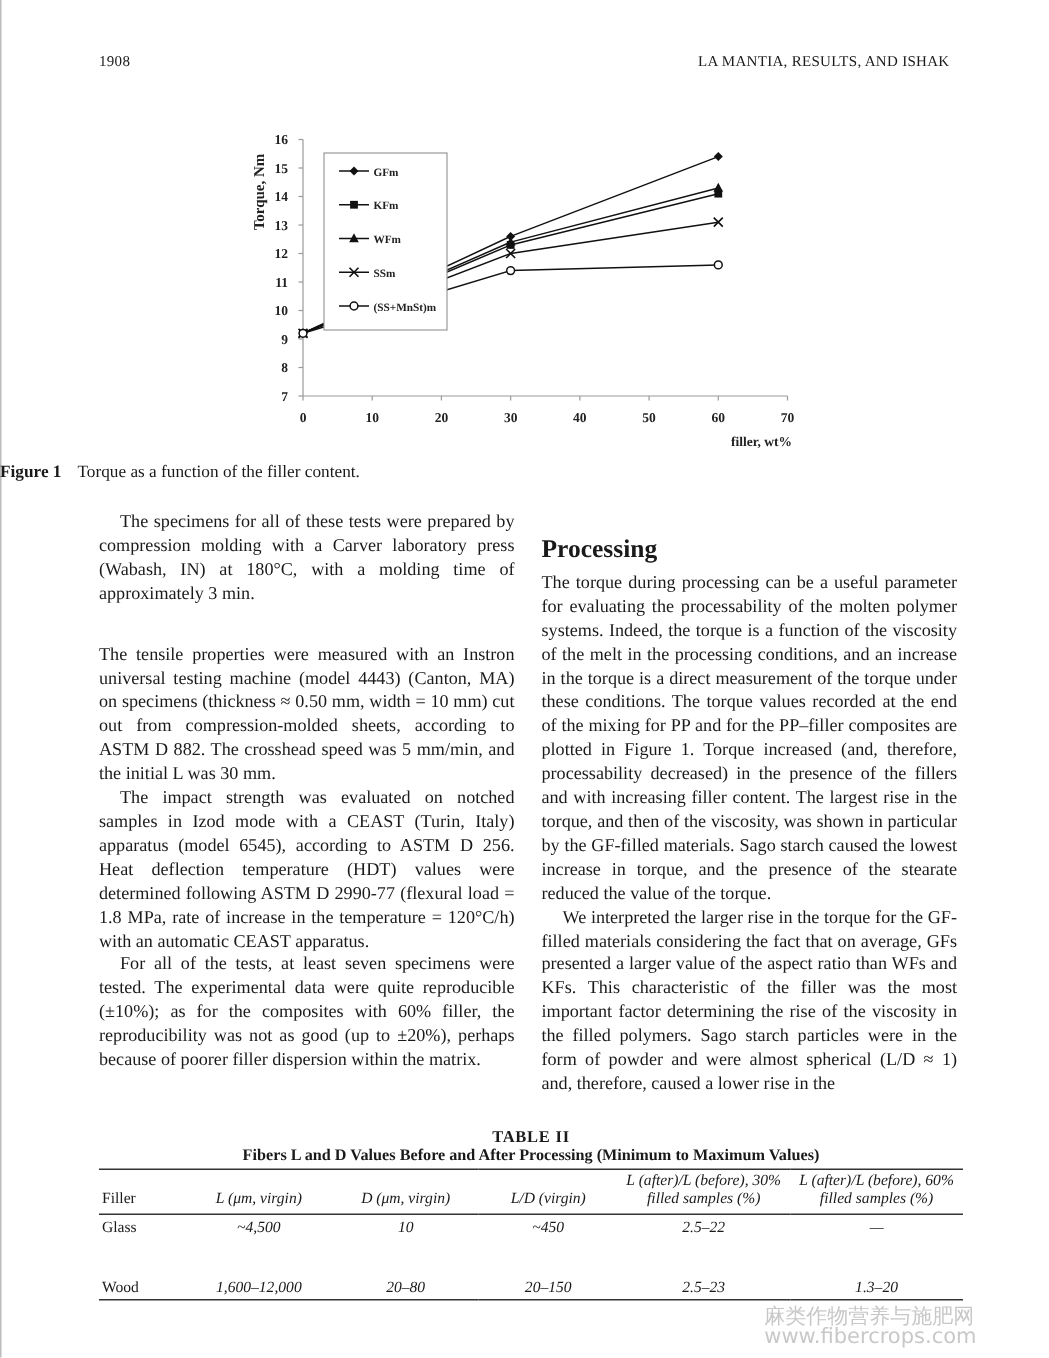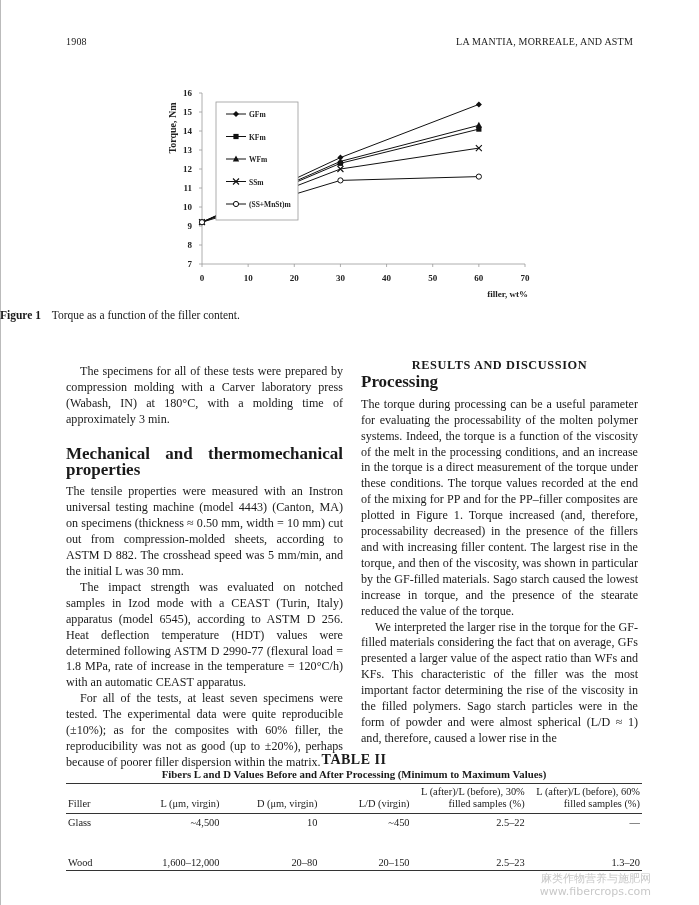--- a/index.html
+++ b/index.html
@@ -11,51 +11,51 @@
   .running-head { position: absolute; top: 36px; font-size: 10px; letter-spacing: 0.2px; }
   .page-num { left: 66px; }
   .authors { right: 66px; }
 
   .figure { position: absolute; left: 150px; top: 80px; width: 400px; height: 230px; }
   .figure svg { display: block; }
   .fig-caption { position: absolute; top: 309px; left: 0; width: 699px; font-size: 11.5px; }
   .fig-caption b { font-weight: bold; margin-right: 8px; }
 
   .col { position: absolute; width: 277px; font-size: 12.1px; line-height: 15.9px; text-align: justify; }
-  .col-left { left: 66px; top: 364px; }
+  .col-left { left: 66px; top: 340px; }
   .col-right { left: 361px; top: 358px; }
   .col p { margin: 0; text-indent: 14px; }
   .col p.noindent { text-indent: 0; }
   .subhead { font-weight: bold; font-size: 17px; margin: 0; }
   .section-head { font-weight: bold; text-align: center; font-size: 12.3px; letter-spacing: 0.6px; margin: 0 0 6px 0; }
   .gap { height: 18px; }
   .gap-s { height: 7px; }
 
   .table-wrap { position: absolute; left: 66px; top: 752px; width: 576px; font-size: 10.4px; }
-  .table-title { text-align: center; font-weight: bold; font-size: 14px; letter-spacing: 0.5px; }
+  .table-title { text-align: center; font-weight: bold; font-size: 11px; letter-spacing: 0.5px; }
   .table-subtitle { text-align: center; font-weight: bold; font-size: 10.8px; margin-bottom: 3px; }
   table { width: 100%; border-collapse: collapse; }
   thead tr th { font-weight: normal; vertical-align: bottom; padding: 2px 2px 3px 2px; line-height: 12px; }
   thead { border-top: 1px solid #333; border-bottom: 1px solid #333; }
   tbody td { padding: 14px 2px; line-height: 11.5px; }
   tbody tr:first-child td { padding-top: 3px; }
   tbody tr:last-child td { padding-bottom: 2px; }
   tbody { border-bottom: 1px solid #333; }
   th.l, td.l { text-align: left; }
-  th.c, td.c { text-align: right; }
+  th.c, td.c { text-align: center; font-style: italic; }
 
-  .watermark { position: absolute; right: 48px; top: 872px; font-family: "DejaVu Sans", sans-serif; color: #c8c8c8; font-size: 11px; line-height: 13px; text-align: right; }
+  .watermark { position: absolute; right: 48px; top: 872px; font-family: "DejaVu Sans", sans-serif; color: #c8c8c8; font-size: 14px; line-height: 13px; text-align: left; }
 </style>
 </head>
 <body>
 
 <div class="left-rule"></div>
 
 <div class="running-head page-num">1908</div>
-<div class="running-head authors">LA MANTIA, MORREALE, AND ASTM</div>
+<div class="running-head authors">LA MANTIA, RESULTS, AND ISHAK</div>
 
 <div class="figure">
   <svg id="chart" width="400" height="230" viewBox="0 0 400 230" xmlns="http://www.w3.org/2000/svg">
       <line x1="52" y1="13" x2="52" y2="184" stroke="#999" stroke-width="0.8"></line>
       <line x1="52" y1="184" x2="375" y2="184" stroke="#999" stroke-width="0.8"></line>
       <line x1="49" y1="184" x2="52" y2="184" stroke="#999" stroke-width="0.8"></line>
       <text x="42" y="187" font-family="&quot;Liberation Serif&quot;, serif" font-size="9" font-weight="bold" fill="#222" text-anchor="end">7</text>
       <line x1="49" y1="165" x2="52" y2="165" stroke="#999" stroke-width="0.8"></line>
       <text x="42" y="168" font-family="&quot;Liberation Serif&quot;, serif" font-size="9" font-weight="bold" fill="#222" text-anchor="end">8</text>
       <line x1="49" y1="146" x2="52" y2="146" stroke="#999" stroke-width="0.8"></line>
@@ -132,29 +132,27 @@
 </div>
 
 <div class="fig-caption">
   <b>Figure 1</b>
   <span>Torque as a function of the filler content.</span>
 </div>
 
 <div class="col col-left">
   <p>The specimens for all of these tests were prepared by compression molding with a Carver laboratory press (Wabash, IN) at 180°C, with a molding time of approximately 3 min.</p>
   <div class="gap"></div>
-  <p class="subhead noindent">Mechanical and thermomechanical properties</p>
   <div class="gap-s"></div>
   <p class="noindent">The tensile properties were measured with an Instron universal testing machine (model 4443) (Canton, MA) on specimens (thickness ≈ 0.50 mm, width = 10 mm) cut out from compression-molded sheets, according to ASTM D 882. The crosshead speed was 5 mm/min, and the initial L was 30 mm.</p>
   <p>The impact strength was evaluated on notched samples in Izod mode with a CEAST (Turin, Italy) apparatus (model 6545), according to ASTM D 256. Heat deflection temperature (HDT) values were determined following ASTM D 2990-77 (flexural load = 1.8 MPa, rate of increase in the temperature = 120°C/h) with an automatic CEAST apparatus.</p>
   <p>For all of the tests, at least seven specimens were tested. The experimental data were quite reproducible (±10%); as for the composites with 60% filler, the reproducibility was not as good (up to ±20%), perhaps because of poorer filler dispersion within the matrix.</p>
 </div>
 
 <div class="col col-right">
-  <p class="section-head noindent">RESULTS AND DISCUSSION</p>
   <p class="subhead noindent">Processing</p>
   <div class="gap-s"></div>
   <p class="noindent">The torque during processing can be a useful parameter for evaluating the processability of the molten polymer systems. Indeed, the torque is a function of the viscosity of the melt in the processing conditions, and an increase in the torque is a direct measurement of the torque under these conditions. The torque values recorded at the end of the mixing for PP and for the PP–filler composites are plotted in Figure 1. Torque increased (and, therefore, processability decreased) in the presence of the fillers and with increasing filler content. The largest rise in the torque, and then of the viscosity, was shown in particular by the GF-filled materials. Sago starch caused the lowest increase in torque, and the presence of the stearate reduced the value of the torque.</p>
   <p>We interpreted the larger rise in the torque for the GF-filled materials considering the fact that on average, GFs presented a larger value of the aspect ratio than WFs and KFs. This characteristic of the filler was the most important factor determining the rise of the viscosity in the filled polymers. Sago starch particles were in the form of powder and were almost spherical (L/D ≈ 1) and, therefore, caused a lower rise in the</p>
 </div>
 
 <div class="table-wrap">
   <div class="table-title">TABLE II</div>
   <div class="table-subtitle">Fibers L and D Values Before and After Processing (Minimum to Maximum Values)</div>
   <table>

